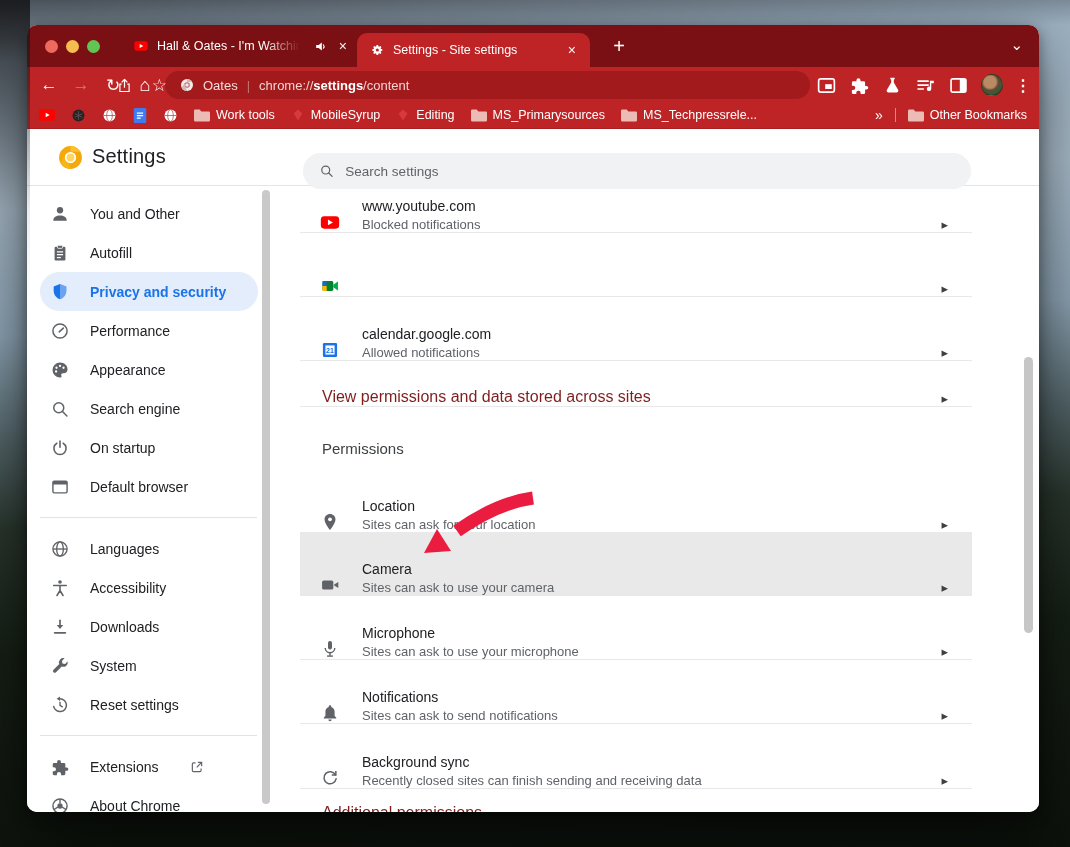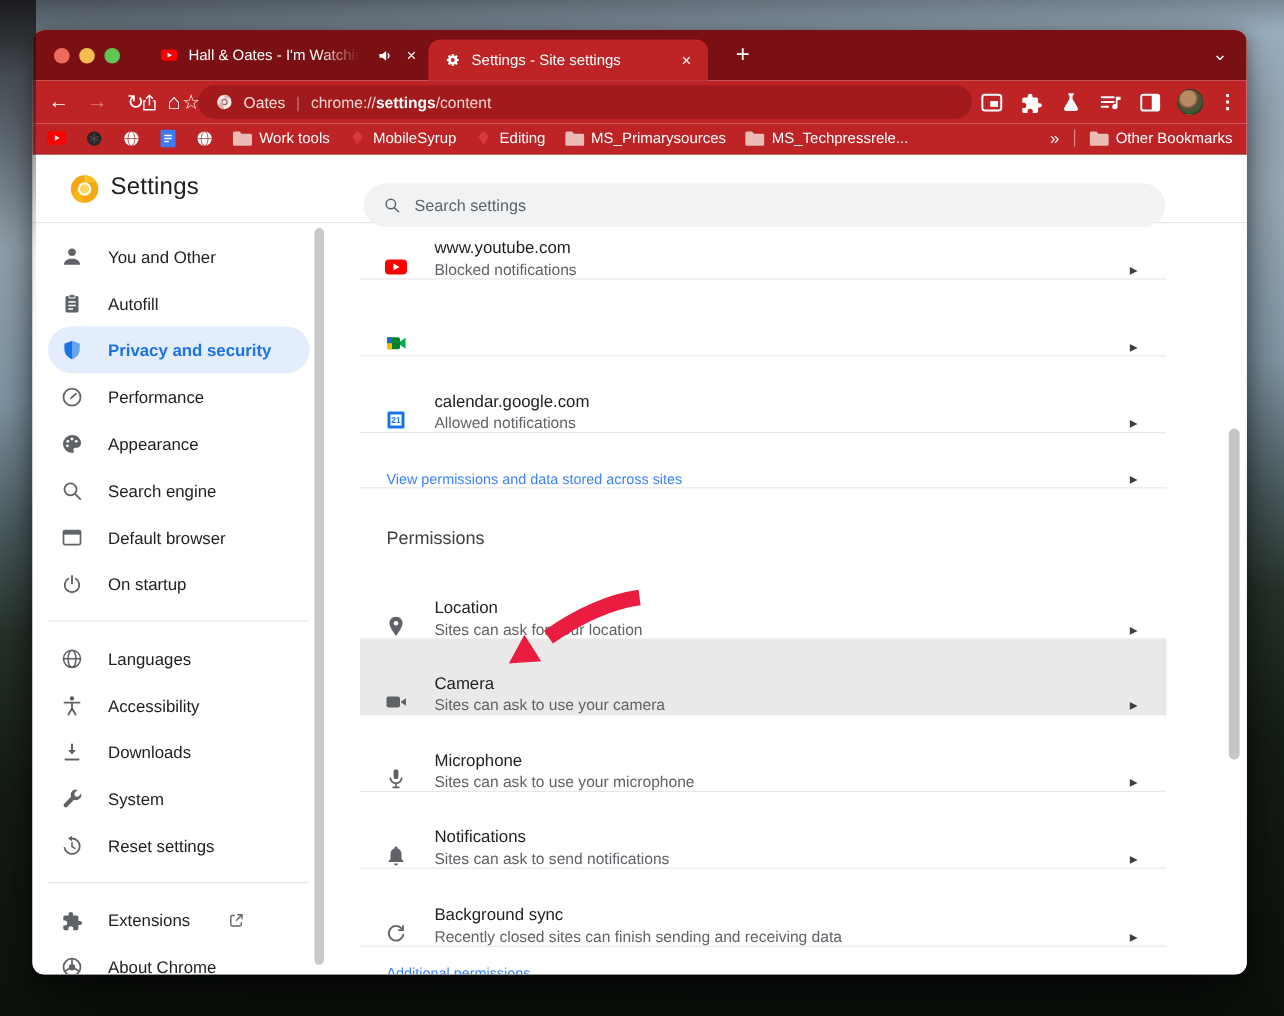--- a/index.html
+++ b/index.html
@@ -78,21 +78,21 @@
   
   .content { position:absolute; left:273px; top:0; width:672px; }
   .row { position:relative; display:flex; align-items:flex-end; }
   .row-icon { position:absolute; left:20px; width:20px; height:20px; }
   .row-text { margin-left:62px; }
   .row-title { font-size:14px; color:#202124; }
   .row-sub { font-size:13px; color:#5F6368; margin-top:3px; }
   .row-chev { position:absolute; right:24px; color:#3C4043; font-size:13px; }
   .b { border-bottom:1px solid #E8E8E8; }
   .hA{height:47px}.hB{height:64px}.hC{height:46px}.hD{height:62px}.hE{height:65px}
-  .single-text { margin-left:22px; font-size:12px; color:#3b82f6; }
+  .single-text { margin-left:22px; font-size:16px; color:#7f1d1d; }
   .section-gap { height:63px; display:flex; align-items:flex-end; padding:0 0 13px 22px; font-size:15px; color:#3C4043; }
   .camera-row { background:#E9E9E9; }
   .gap-sm { height:11px; }
   .additional-row { height:24px; align-items:flex-start; padding-top:4px; }
   .additional-row .row-chev { top:6px; }
 
   .win-scrollbar { position:absolute; right:6px; top:332px; width:9px; height:276px; background:#C6C6C6; border-radius:4.5px; z-index:40; }
 
   .red-arrow { position:absolute; left:385px; top:458px; z-index:60; pointer-events:none; }
 </style>
@@ -336,31 +336,31 @@
         </div>
         <div class="side-item">
           <svg width="20" height="20" viewBox="0 0 24 24">
             <circle cx="10.5" cy="10.5" r="6" fill="none" stroke="#5F6368" stroke-width="1.8"></circle>
             <line x1="15" y1="15" x2="20.3" y2="20.3" stroke="#5F6368" stroke-width="1.8" stroke-linecap="round"></line>
           </svg>
           <span>Search engine</span>
         </div>
         <div class="side-item">
           <svg width="20" height="20" viewBox="0 0 24 24">
+            <path d="M12 3.5v7.5" stroke="#5F6368" stroke-width="1.9" stroke-linecap="round"></path>
+            <path d="M8.2 6.3a7.3 7.3 0 1 0 7.6 0" fill="none" stroke="#5F6368" stroke-width="1.9" stroke-linecap="round"></path>
+          </svg>
+          <span>On startup</span>
+        </div>
+        <div class="side-item">
+          <svg width="20" height="20" viewBox="0 0 24 24">
             <rect x="3.5" y="5" width="17" height="14" rx="1.5" fill="none" stroke="#5F6368" stroke-width="1.7"></rect>
             <rect x="3.5" y="5" width="17" height="4" fill="#5F6368"></rect>
           </svg>
           <span>Default browser</span>
-        </div>
-        <div class="side-item">
-          <svg width="20" height="20" viewBox="0 0 24 24">
-            <path d="M12 3.5v7.5" stroke="#5F6368" stroke-width="1.9" stroke-linecap="round"></path>
-            <path d="M8.2 6.3a7.3 7.3 0 1 0 7.6 0" fill="none" stroke="#5F6368" stroke-width="1.9" stroke-linecap="round"></path>
-          </svg>
-          <span>On startup</span>
         </div>
 
         <div class="side-divider"></div>
 
         <div class="side-item">
           <svg width="20" height="20" viewBox="0 0 24 24">
             <circle cx="12" cy="12" r="8.5" fill="none" stroke="#5F6368" stroke-width="1.6"></circle>
             <ellipse cx="12" cy="12" rx="4" ry="8.5" fill="none" stroke="#5F6368" stroke-width="1.6"></ellipse>
             <line x1="3.5" y1="12" x2="20.5" y2="12" stroke="#5F6368" stroke-width="1.6"></line>
           </svg>

